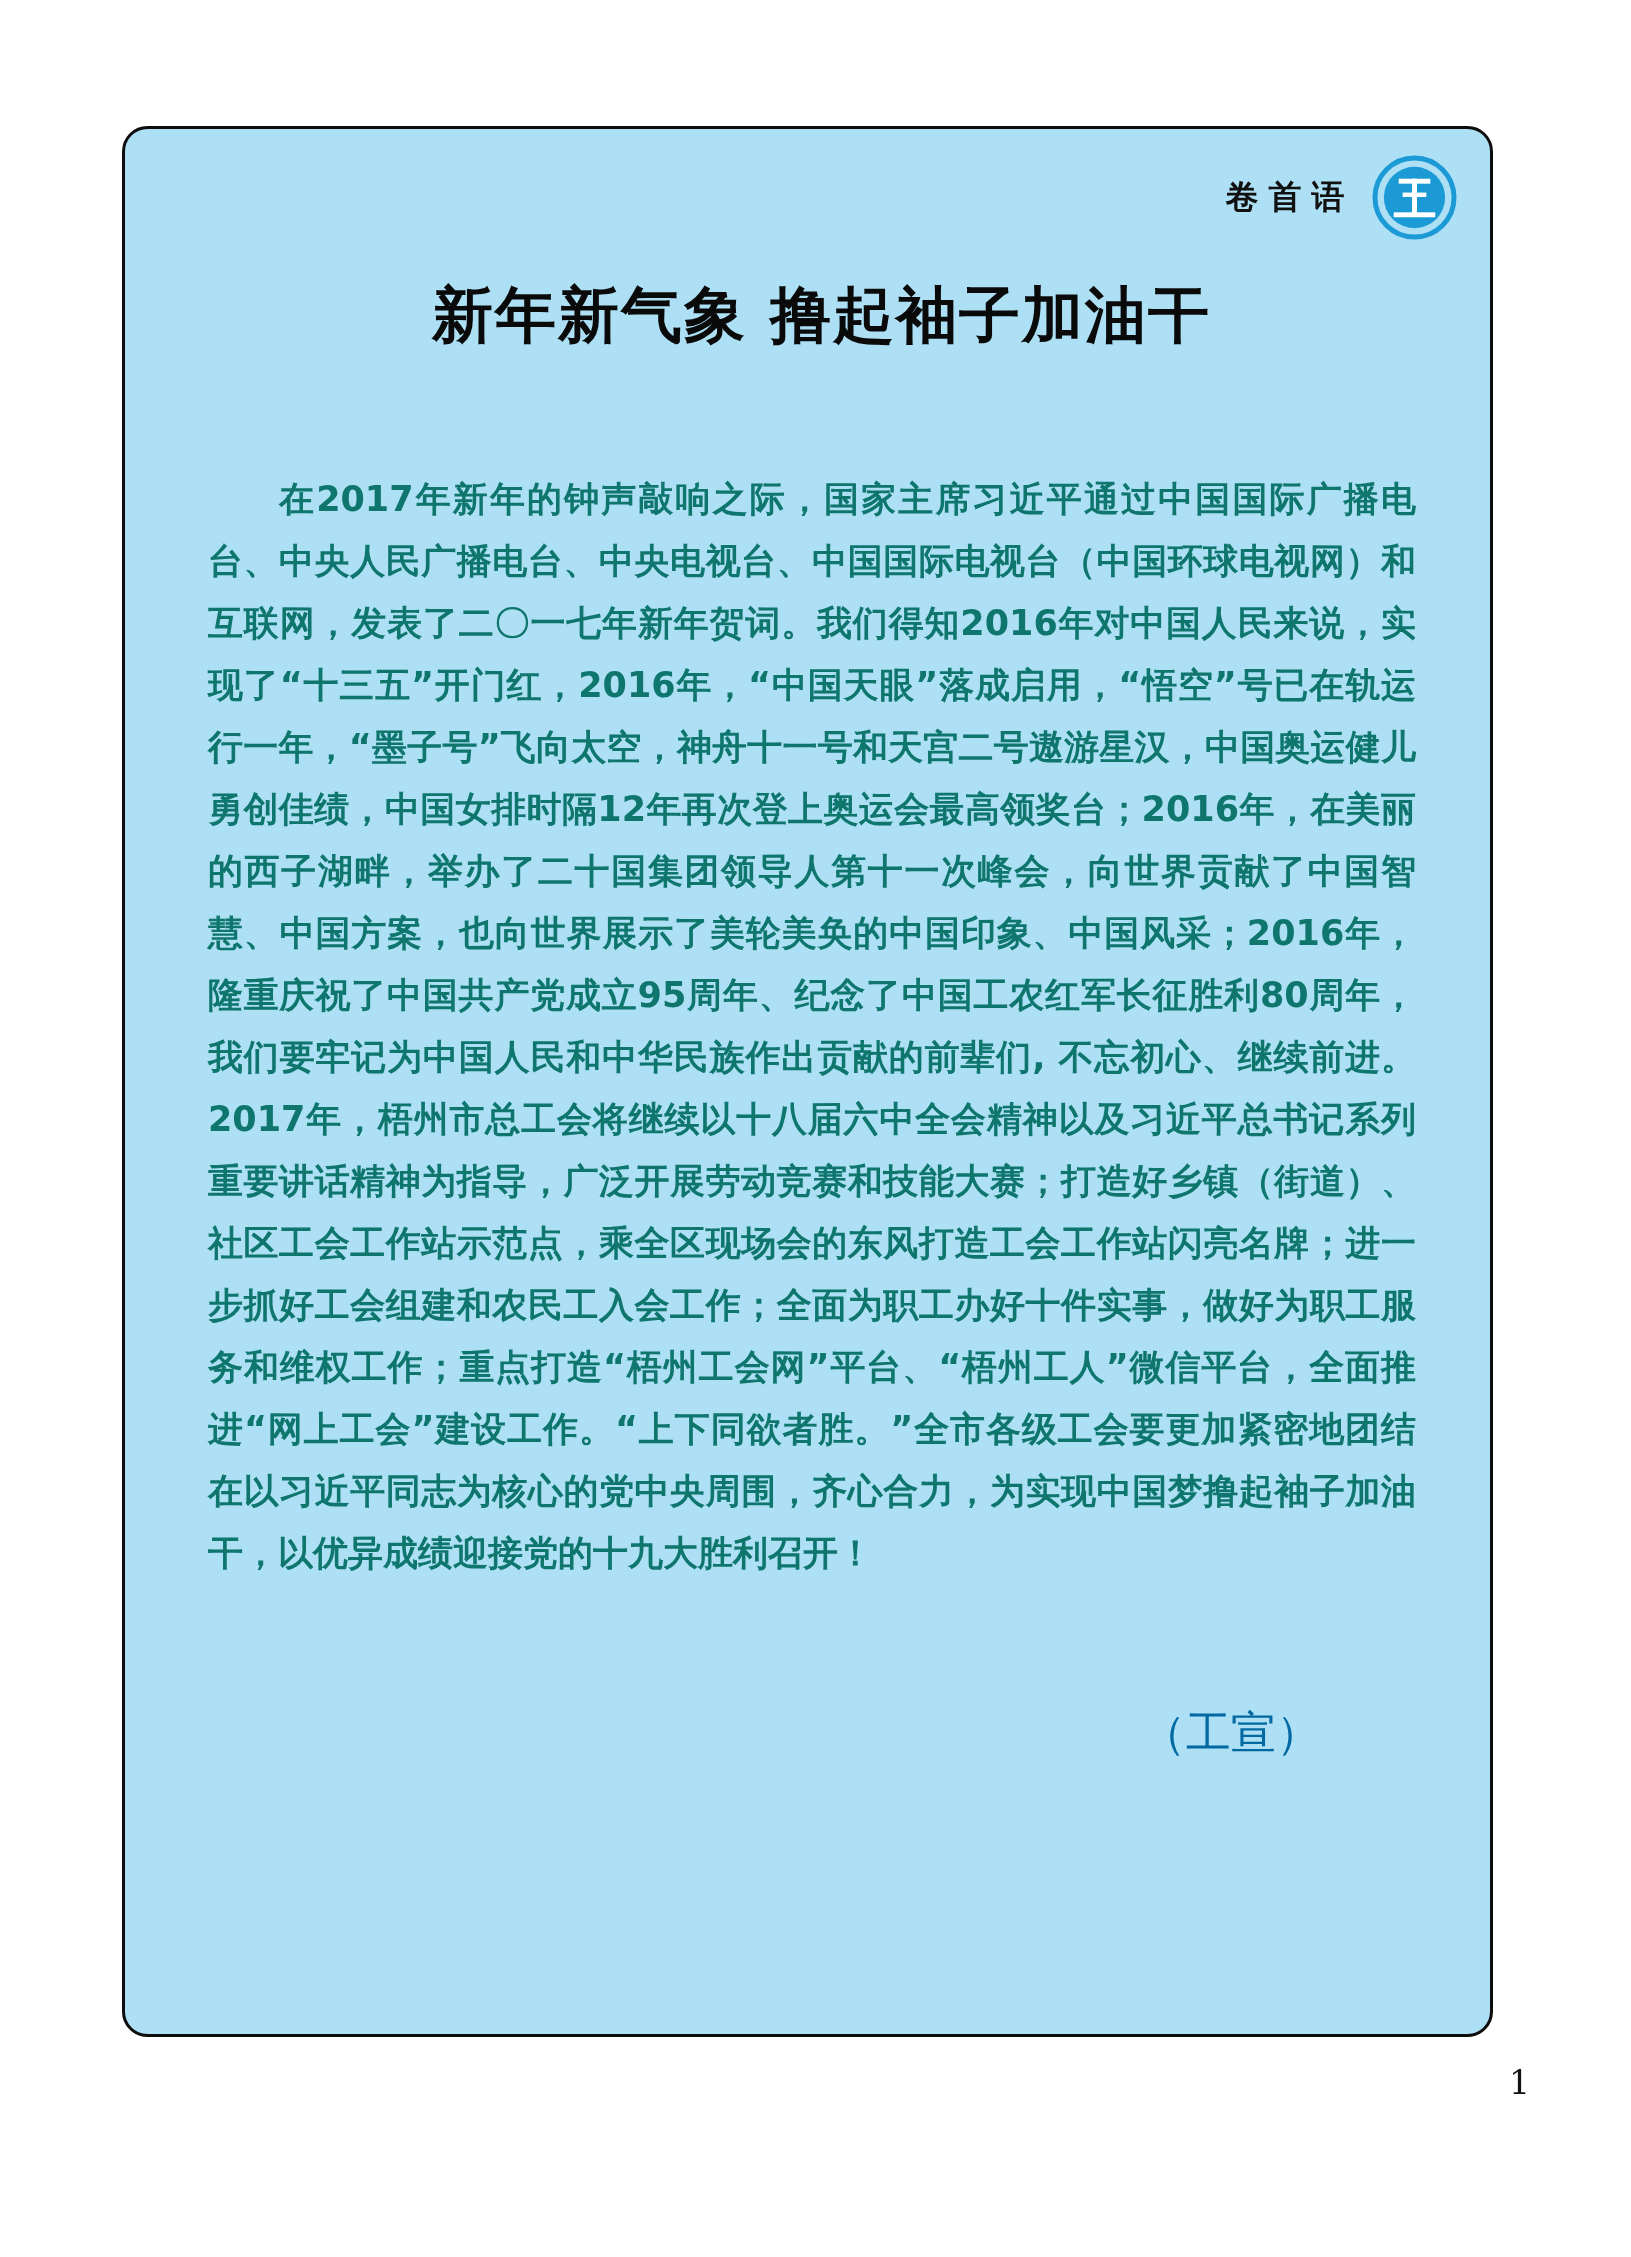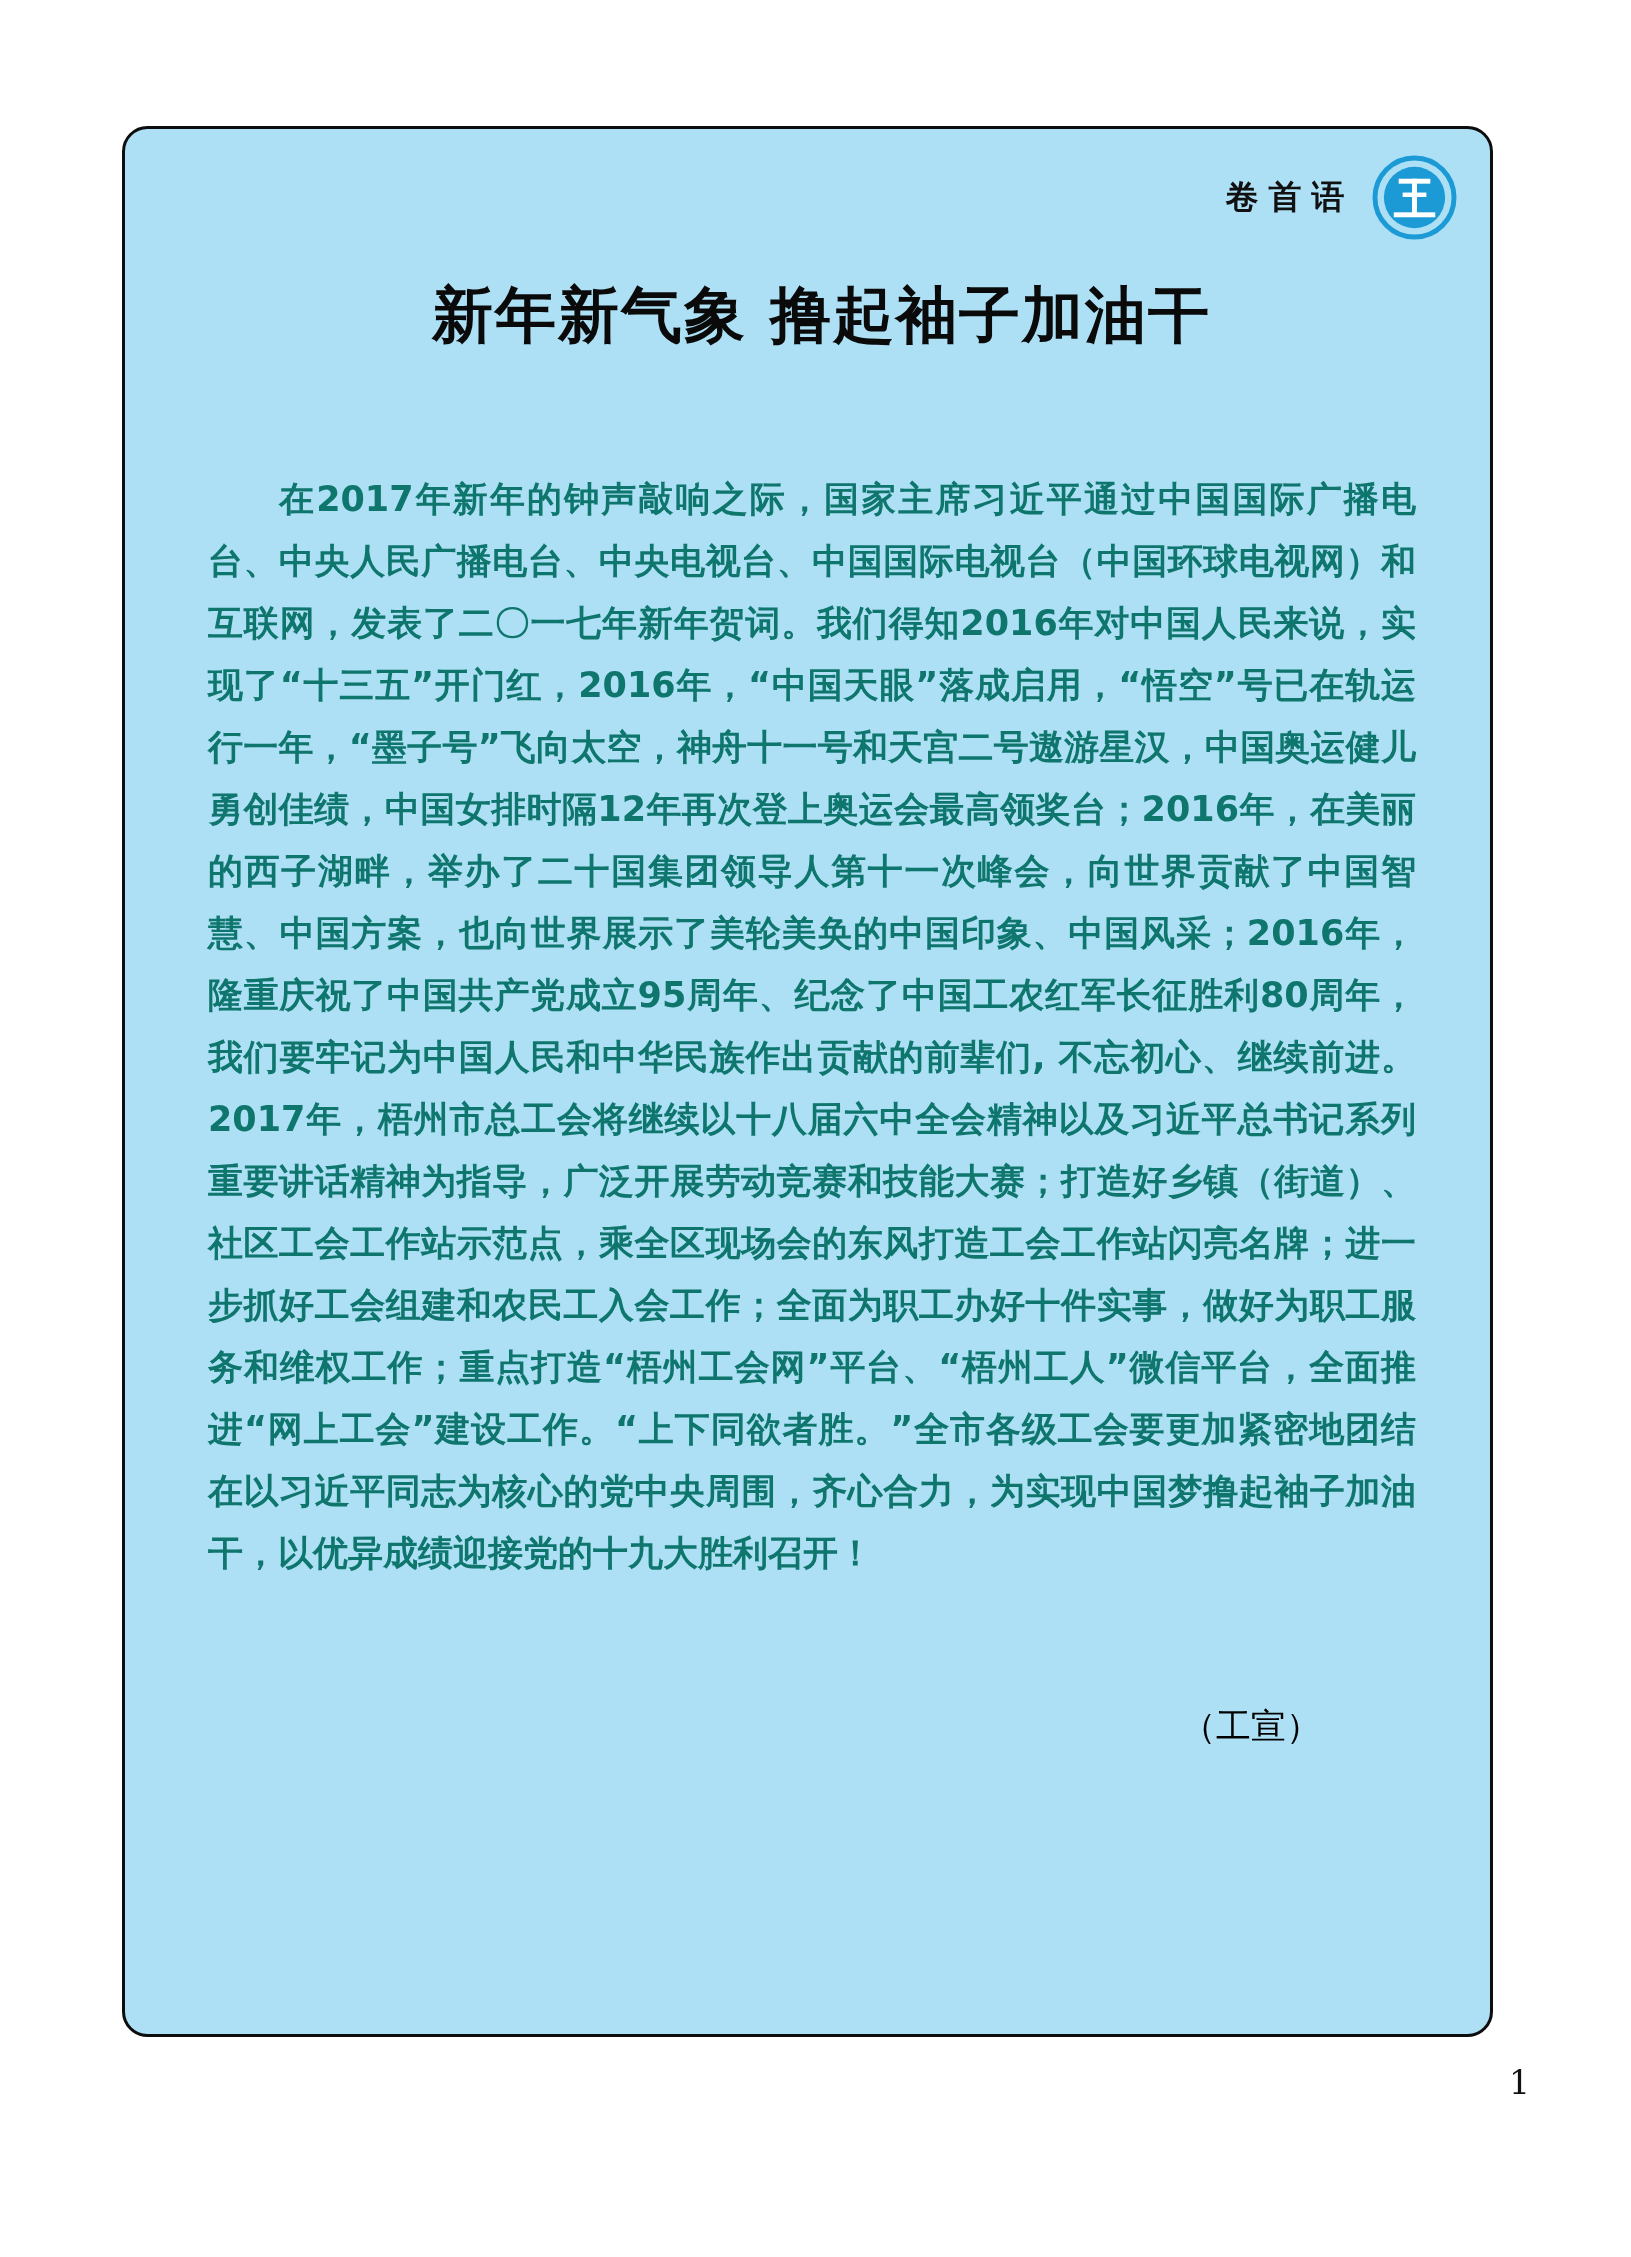--- a/index.html
+++ b/index.html
@@ -88,22 +88,22 @@
     text-indent: 71px;
     font-weight: 700;
   }
   .signature {
     position: absolute;
     left: 83px;
     width: 1208px;
     top: 1574px;
     text-align: right;
     font-family: "DejaVu Sans", "Liberation Sans", sans-serif;
-    font-size: 35px;
-    color: #000000;
+    font-size: 45px;
+    color: #0369a1;
     padding-right: 95px;
     box-sizing: border-box;
     font-weight: 500;
   }
   .page-number {
     position: absolute;
     right: 126px;
     top: 2063px;
     font-family: "DejaVu Serif", "Liberation Serif", serif;
     font-size: 33px;

